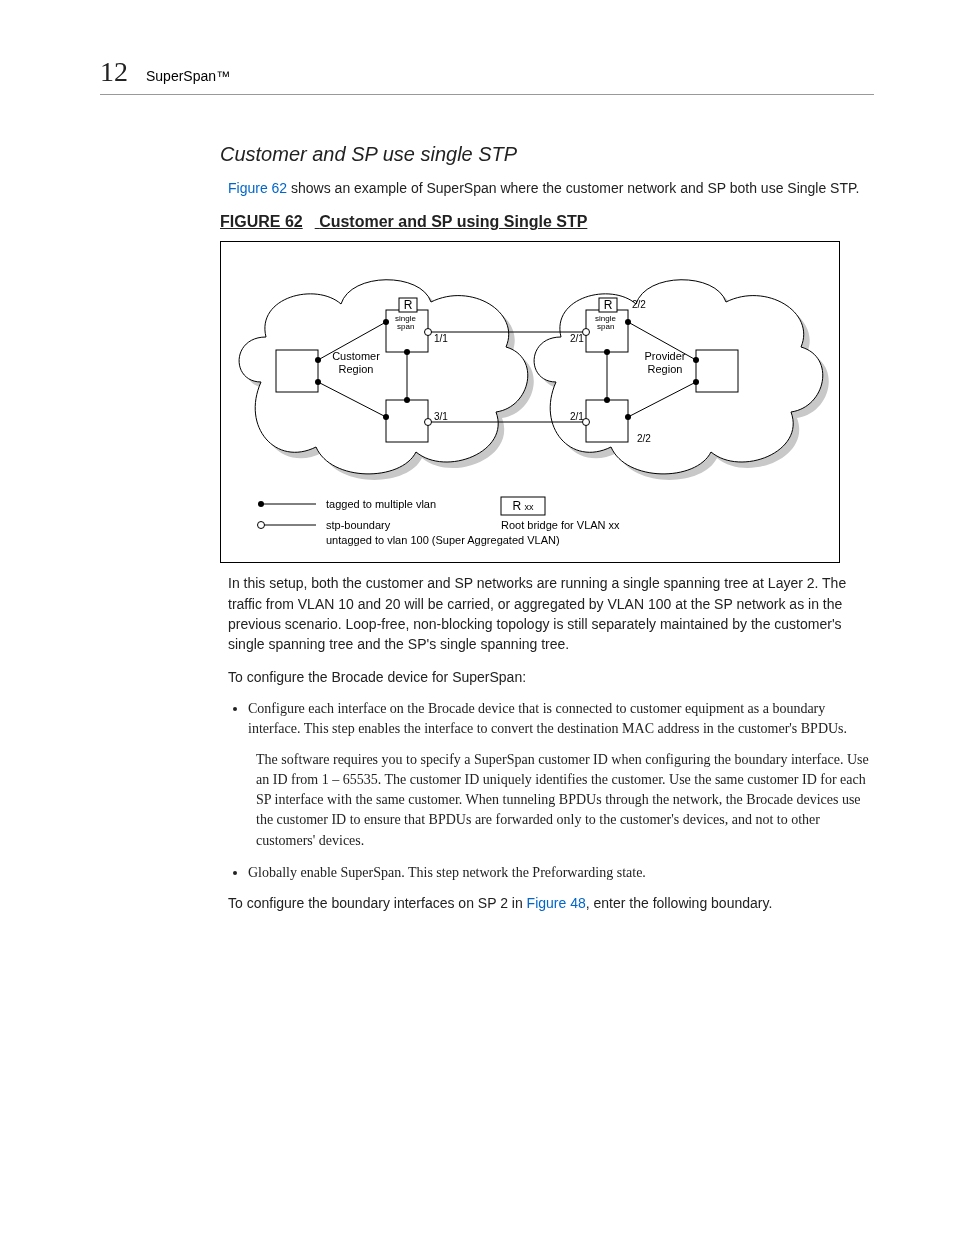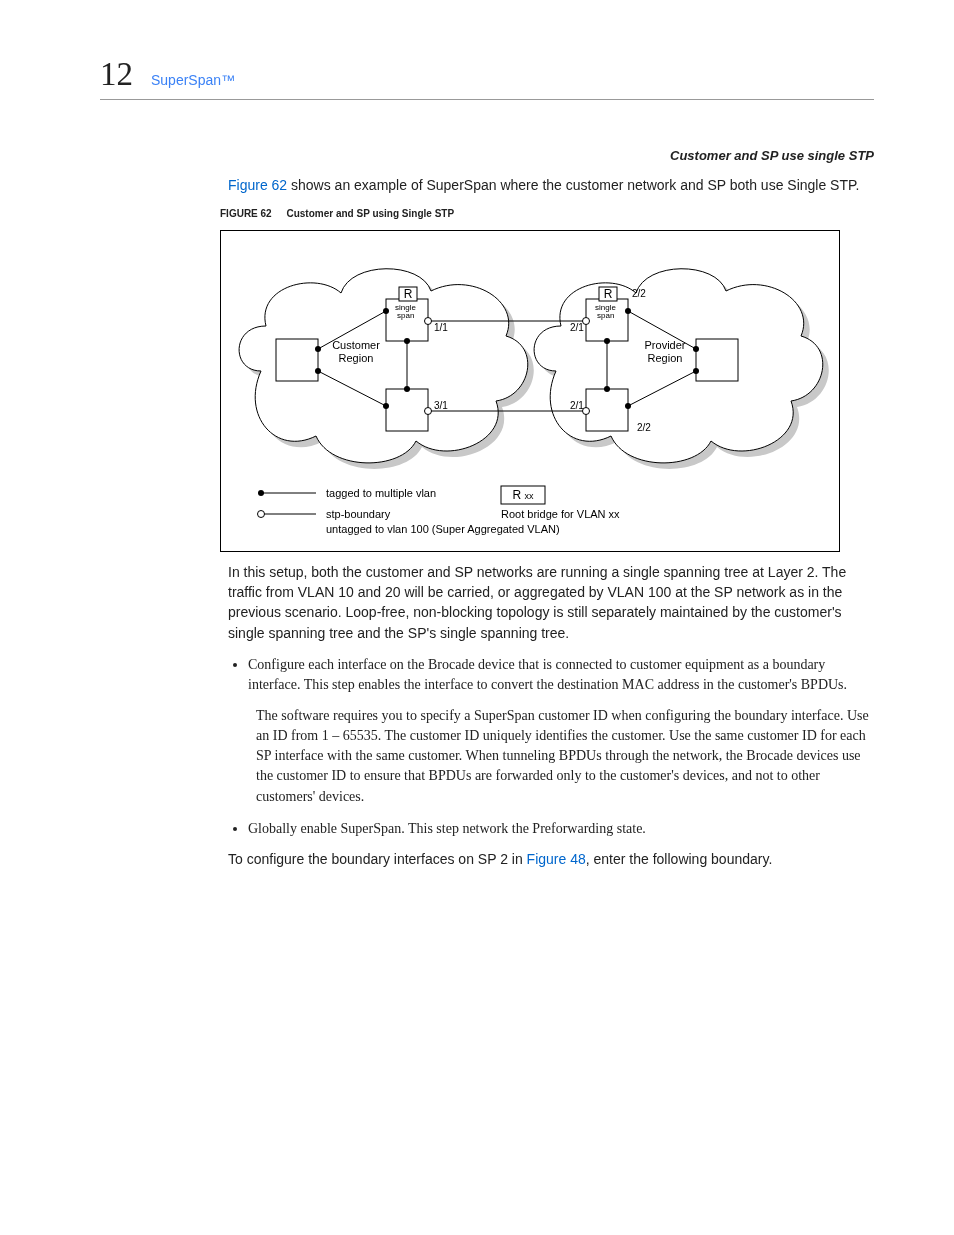--- a/index.html
+++ b/index.html
@@ -14,56 +14,56 @@
   }
   .running-head {
     display: flex;
     align-items: baseline;
     gap: 18px;
     border-bottom: 1px solid #999;
     padding-bottom: 6px;
     margin-bottom: 48px;
   }
   .chapter-num {
-    font-size: 33px;
+    font-size: 28px;
     font-weight: 400;
     font-family: "Times New Roman", Times, serif;
   }
   .running-title {
     font-size: 14px;
-    color: #3b82f6;
+    color: #000000;
   }
   .content {
     margin-left: 120px;
   }
   .h3 {
     font-style: italic;
-    font-weight: bold;
-    font-size: 13px;
+    font-weight: normal;
+    font-size: 20px;
     margin: 0 0 12px 0;
     font-family: "Trebuchet MS", Arial, sans-serif;
-    text-align: right;
   }
   .h2 {
     font-weight: 400;
     font-size: 24px;
     margin: 32px 0 14px 0;
     font-family: "Trebuchet MS", Arial, sans-serif;
   }
   p {
     font-size: 14px;
     line-height: 1.45;
     margin: 0 0 12px 8px;
   }
   .link {
     color: #0066cc;
   }
   .fig-caption {
-    font-size: 10px;
+    font-size: 16px;
     margin: 6px 0 8px 0;
+    text-decoration: underline;
   }
   .fig-caption .label {
     font-weight: bold;
     font-family: "Trebuchet MS", Arial, sans-serif;
     margin-right: 12px;
   }
   ul {
     padding-left: 28px;
     margin: 0 0 10px 0;
     font-family: Liberation Serif, serif;
@@ -207,20 +207,21 @@
           <rect x="280" y="255" width="44" height="18" fill="#fff" stroke="#000"></rect>
           <text x="302" y="268" font-size="12" text-anchor="middle">R <tspan font-size="9">xx</tspan></text>
           <text x="280" y="287" font-size="11">Root bridge for VLAN xx</text>
         </g>
       </svg>
     </div>
 
     <p>In this setup, both the customer and SP networks are running a single spanning tree at Layer 2. The traffic from VLAN 10 and 20 will be carried, or aggregated by VLAN 100 at the SP network as in the previous scenario. Loop-free, non-blocking topology is still separately maintained by the customer's single spanning tree and the SP's single spanning tree.</p>
 
 
+    <p>To configure the Brocade device for SuperSpan:</p>
 
     <ul>
       <li>
         <span>Configure each interface on the Brocade device that is connected to customer equipment as a boundary interface. This step enables the interface to convert the destination MAC address in the customer's BPDUs.</span>
         <p class="indent">The software requires you to specify a SuperSpan customer ID when configuring the boundary interface. Use an ID from 1 – 65535. The customer ID uniquely identifies the customer. Use the same customer ID for each SP interface with the same customer. When tunneling BPDUs through the network, the Brocade devices use the customer ID to ensure that BPDUs are forwarded only to the customer's devices, and not to other customers' devices.</p>
       </li>
       <li>Globally enable SuperSpan. This step network the Preforwarding state.</li>
     </ul>
 
 

